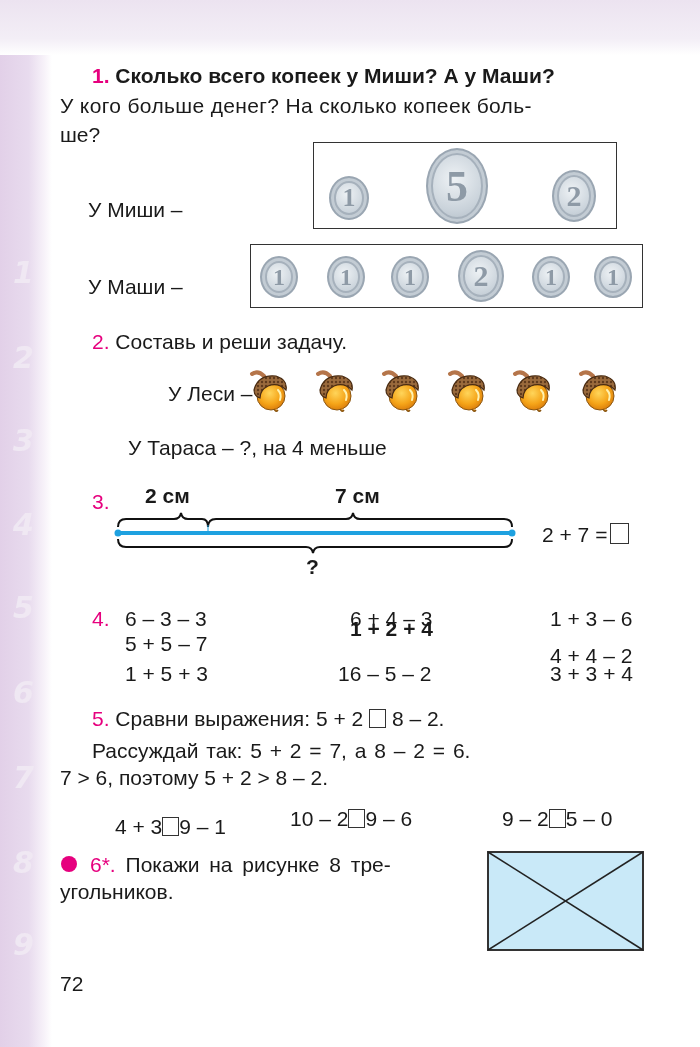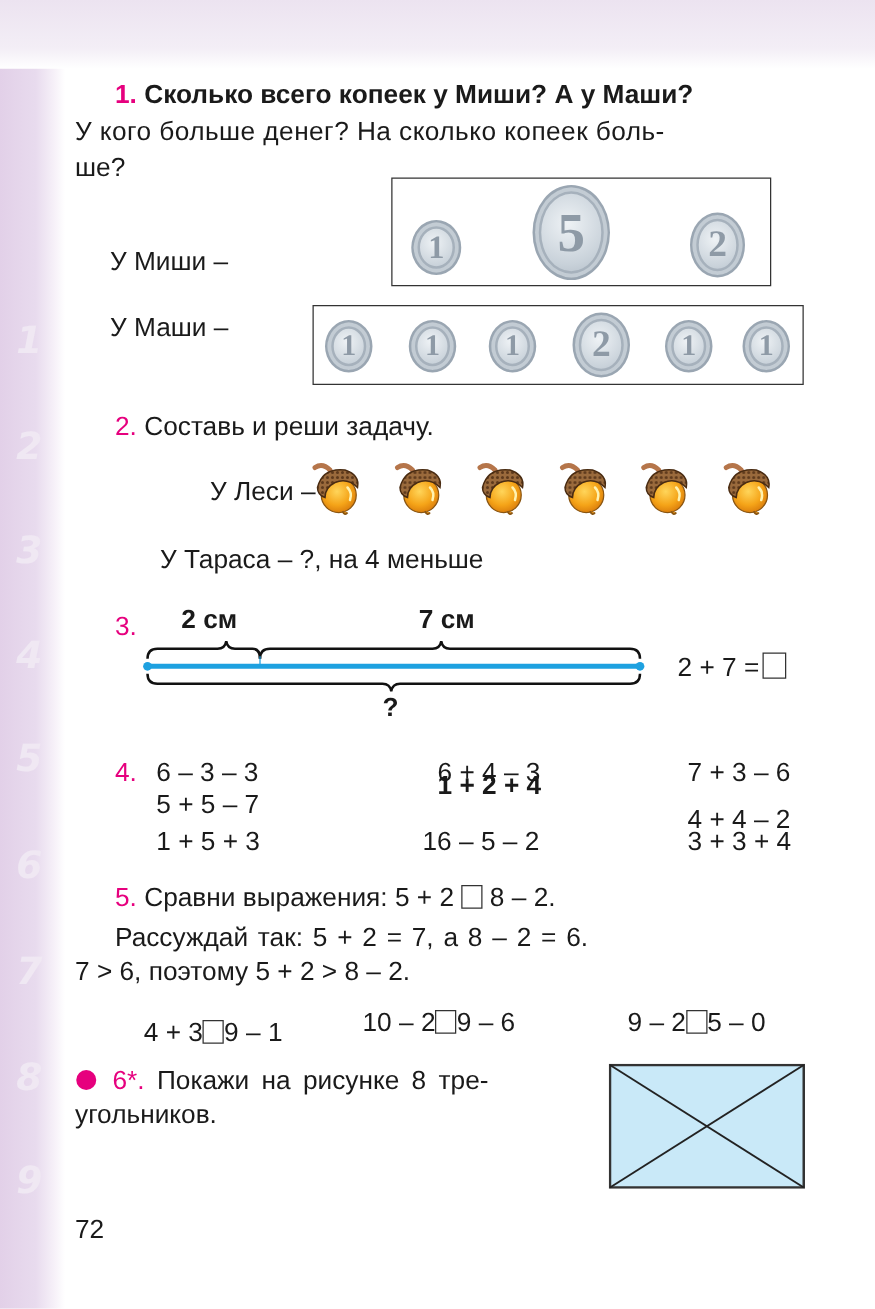--- a/index.html
+++ b/index.html
@@ -61,21 +61,21 @@
   <div class="abs txt" style="left:60px; top:92px; letter-spacing:0.35px;">У кого больше денег? На сколько копеек боль-</div>
   <div class="abs txt" style="left:60px; top:121px;">ше?</div>
 
   <div class="abs txt" style="left:88px; top:196px;">У Миши –</div>
   <div class="coinbox" style="left:313px; top:142px; width:304px; height:87px;">
     <div class="coin" style="left:15px; top:33px; width:40px; height:44px; font-size:26px;">1</div>
     <div class="coin" style="left:112px; top:5px; width:62px; height:76px; font-size:44px;">5</div>
     <div class="coin" style="left:238px; top:27px; width:44px; height:52px; font-size:30px;">2</div>
   </div>
 
-  <div class="abs txt" style="left:88px; top:249px;">У Маши –</div>
+  <div class="abs txt" style="left:88px; top:273px;">У Маши –</div>
   <div class="coinbox" style="left:250px; top:244px; width:393px; height:64px;">
     <div class="coin" style="left:9px; top:11px; width:38px; height:42px; font-size:24px;">1</div>
     <div class="coin" style="left:76px; top:11px; width:38px; height:42px; font-size:24px;">1</div>
     <div class="coin" style="left:140px; top:11px; width:38px; height:42px; font-size:24px;">1</div>
     <div class="coin" style="left:207px; top:5px; width:46px; height:52px; font-size:30px;">2</div>
     <div class="coin" style="left:281px; top:11px; width:38px; height:42px; font-size:24px;">1</div>
     <div class="coin" style="left:343px; top:11px; width:38px; height:42px; font-size:24px;">1</div>
   </div>
 </section>
 
@@ -156,21 +156,21 @@
 <section>
   <div class="abs txt" style="left:92px; top:605px;">
     <span class="num">4.</span>
   </div>
   <div class="expr" style="left:125px; top:606px;">6 – 3 – 3</div>
   <div class="expr" style="left:125px; top:631px;">5 + 5 – 7</div>
   <div class="expr" style="left:125px; top:661px;">1 + 5 + 3</div>
   <div class="expr" style="left:350px; top:606px;">6 + 4 – 3</div>
   <div class="expr" style="left:350px; top:616px;font-weight:bold;">1 + 2 + 4</div>
   <div class="expr" style="left:338px; top:661px;">16 – 5 – 2</div>
-  <div class="expr" style="left:550px; top:606px;">7 + 3 – 6</div>
+  <div class="expr" style="left:550px; top:606px;">1 + 3 – 6</div>
   <div class="expr" style="left:550px; top:643px;">4 + 4 – 2</div>
   <div class="expr" style="left:550px; top:661px;">3 + 3 + 4</div>
 </section>
 
 <section>
   <div class="abs txt" style="left:92px; top:705px;">
     <span class="num">5.</span>
     <span>Сравни выражения: 5 + 2</span>
     <span class="sq"></span>
     <span>8 – 2.</span>

